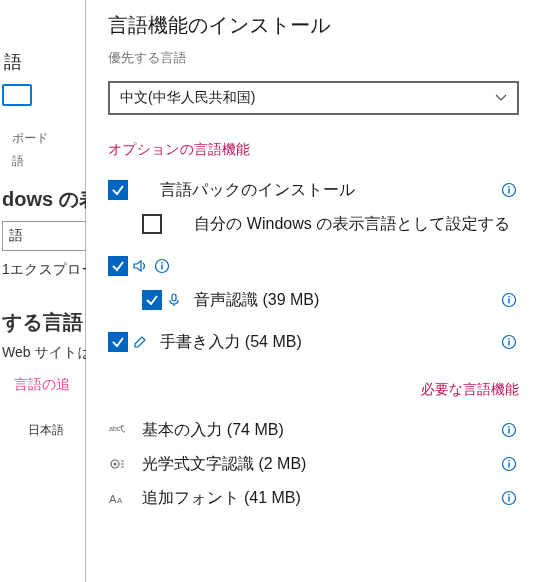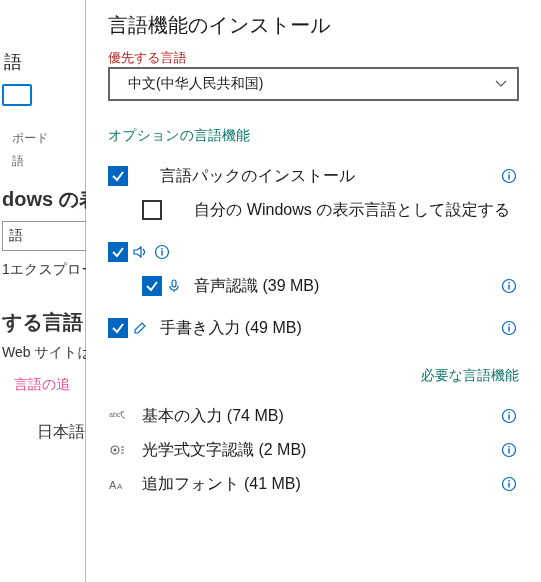--- a/index.html
+++ b/index.html
@@ -29,45 +29,45 @@
   .bg-small { font-size: 12px; color: #666; margin-bottom: 6px; padding-left: 12px; }
   .bg-heading { font-size: 20px; font-weight: 600; margin: 16px 0 8px 0; padding-left:2px; white-space: nowrap; }
   .bg-paragraph { font-size: 14px; margin: 4px 0; padding-left: 2px; white-space: nowrap; }
   .bg-search {
     border: 1px solid #999;
     height: 30px; margin: 6px 0 10px 2px;
     padding: 0 6px; font-size: 14px; width: 200px;
     display: flex; align-items: center;
   }
   .bg-link { color: #ec4899; font-size: 14px; margin: 6px 0 4px 14px; white-space: nowrap; }
-  .bg-sub  { font-size: 16px; margin: 6px 0 4px 28px; white-space: nowrap; text-align: right; }
+  .bg-sub  { font-size: 12px; margin: 6px 0 4px 28px; white-space: nowrap; }
 
   
   .panel {
     position: absolute;
     left: 86px; top: 8px;
     width: 455px;
     height: 582px;
     background: #fff;
     padding: 4px 22px 0 22px;
   }
   .title { font-size: 20px; font-weight: 400; margin-bottom: 10px; }
-  .label { font-size: 13px; color: #b91c1c; margin-bottom: 0; }
+  .label { font-size: 13px; color: #737373; margin-bottom: 14px; }
   .select {
     width: 100%;
     border: 2px solid #666;
     height: 34px;
     display: flex; align-items: center;
     padding: 0 10px;
     justify-content: space-between;
     margin-bottom: 26px;
   }
-  .select span { font-size: 14px; margin-left: 8px; }
+  .select span { font-size: 14px; }
   .chev { width: 12px; height: 12px; }
-  .section { font-size: 14px; margin-bottom: 14px; color: #0f766e; }
+  .section { font-size: 14px; margin-bottom: 14px; color: #be185d; }
 
   .row {
     display: flex;
     align-items: center;
     min-height: 34px;
     padding: 3px 0;
     position: relative;
   }
   .row .checkbox, .row .req-icon {
     width: 20px; height: 20px; flex: none;
@@ -228,21 +228,21 @@
           <svg width="14" height="14" viewBox="0 0 14 14">
             <path d="M2 7 L6 11 L12 3" stroke-width="2" fill="none"></path>
           </svg>
         </div>
     </div>
     <div class="icon-slot">
       <svg width="16" height="16" viewBox="0 0 16 16">
           <path d="M3 13 L3 10 L10 3 L13 6 L6 13 Z" stroke="#0067c0" stroke-width="1.2" fill="none"></path>
         </svg>
     </div>
-    <div class="text">手書き入力 (49 MB)</div>
+    <div class="text">手書き入力 (54 MB)</div>
     <div class="info">
       <svg width="16" height="16" viewBox="0 0 16 16">
           <circle cx="8" cy="8" r="6.5" stroke="#0067c0" stroke-width="1.2" fill="none"></circle>
           <rect x="7.3" y="6.5" width="1.4" height="5" fill="#0067c0"></rect>
           <rect x="7.3" y="4" width="1.4" height="1.4" fill="#0067c0"></rect>
         </svg>
     </div>
   </div>
 
   <div class="section req-section-title">必要な言語機能</div>

